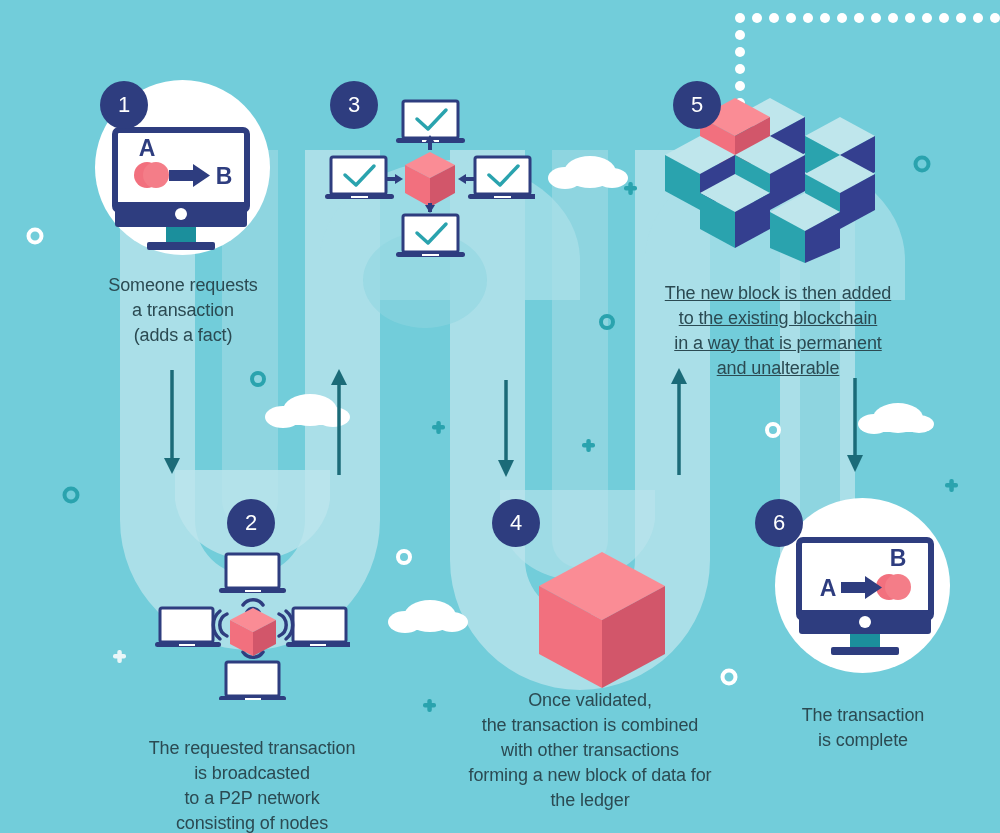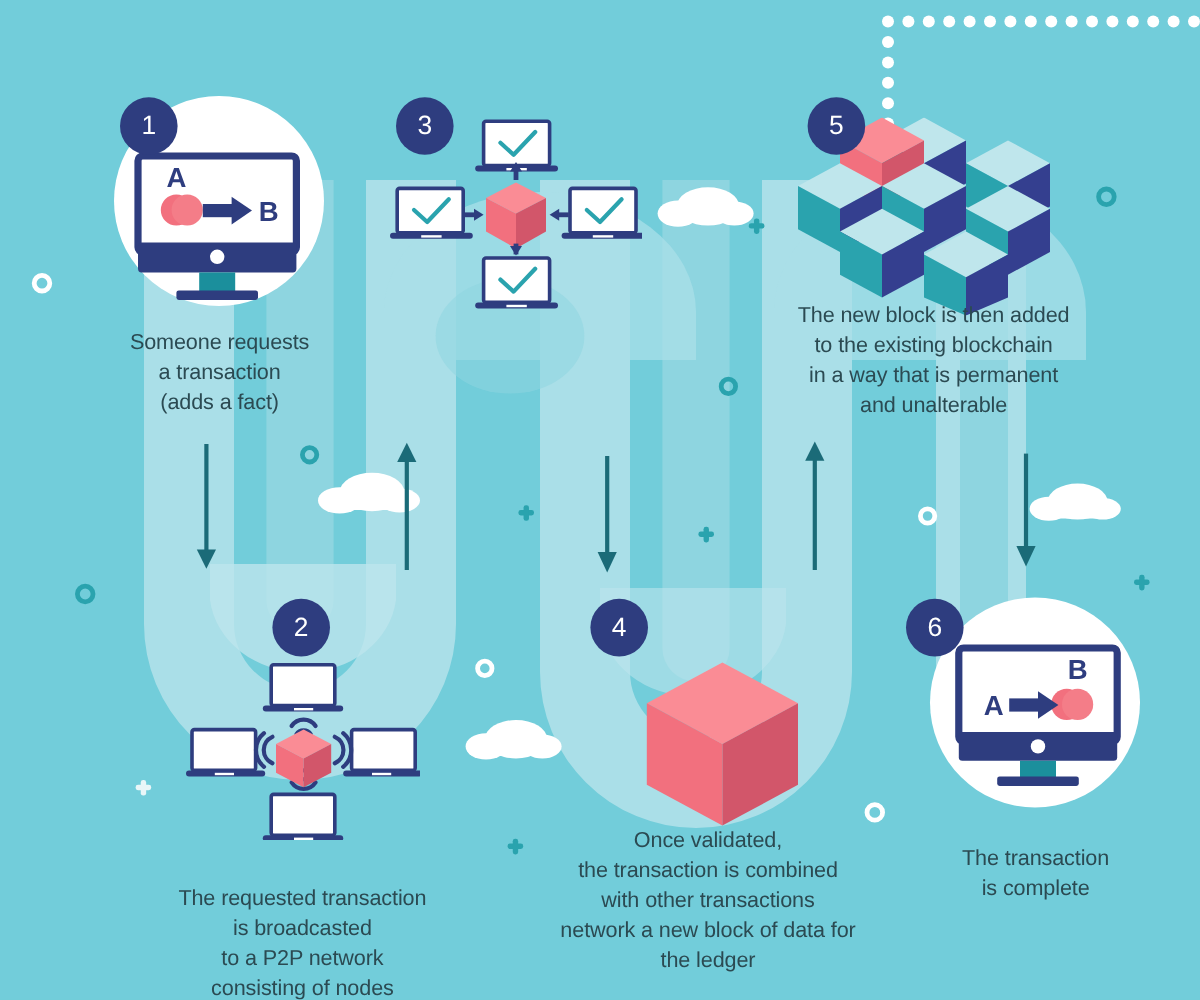--- a/index.html
+++ b/index.html
@@ -310,21 +310,21 @@
       <polygon points="35,95 70,114 70,150 35,131" fill="#2aa3ae"></polygon>
       <polygon points="105,95 70,114 70,150 105,131" fill="#343f8f"></polygon>
     </g>
     <g>
       <polygon points="140,95 175,114 140,133 105,114" fill="#bfe6ec"></polygon>
       <polygon points="105,114 140,133 140,165 105,150" fill="#2aa3ae"></polygon>
       <polygon points="175,114 140,133 140,165 175,150" fill="#343f8f"></polygon>
     </g>
   </svg>
   <div class="badge" style="left:673px; top:81px;">5</div>
-  <div class="step-caption" style="left:628px; top:250px; width:300px;">The new block is then added
+  <div class="step-caption" style="left:628px; top:281px; width:300px;text-decoration:underline;">The new block is then added
 to the existing blockchain
 in a way that is permanent
 and unalterable</div>
 
   <div class="badge" style="left:227px; top:499px;">2</div>
   <svg class="art" style="left:155px; top:552px; width:195px; height:148px;" viewBox="0 0 195 148">
 
     <g>
       <rect x="71" y="2" width="53" height="34" rx="2" fill="#ffffff" stroke="#2e3d7f" stroke-width="3"></rect>
       <rect x="64" y="36" width="67" height="5" rx="2.5" fill="#2e3d7f"></rect>
@@ -381,21 +381,21 @@
 
   <div class="badge" style="left:492px; top:499px;">4</div>
   <svg class="art" style="left:535px; top:550px; width:135px; height:140px;" viewBox="0 0 135 140">
     <polygon points="67,2 130,36 67,70 4,36" fill="#fa8c95"></polygon>
     <polygon points="4,36 67,70 67,138 4,104" fill="#f2707e"></polygon>
     <polygon points="130,36 67,70 67,138 130,104" fill="#d2566a"></polygon>
   </svg>
   <div class="step-caption" style="left:435px; top:688px; width:310px;">Once validated,
 the transaction is combined
 with other transactions
-network a new block of data for
+forming a new block of data for
 the ledger</div>
 
   <div class="disc" style="left:775px; top:498px; width:175px; height:175px;"></div>
   <svg class="art" style="left:785px; top:530px; width:160px; height:126px;" viewBox="0 0 160 126">
     <rect x="14" y="10" width="132" height="78" rx="4" fill="#ffffff" stroke="#2e3d7f" stroke-width="6"></rect>
     <rect x="14" y="80" width="132" height="24" rx="3" fill="#2e3d7f"></rect>
     <circle cx="80" cy="92" r="6" fill="#ffffff"></circle>
     <rect x="65" y="104" width="30" height="15" fill="#1b8f9c"></rect>
     <rect x="46" y="117" width="68" height="8" rx="2" fill="#2e3d7f"></rect>
     <circle cx="104" cy="57" r="13" fill="#f2707e"></circle>

